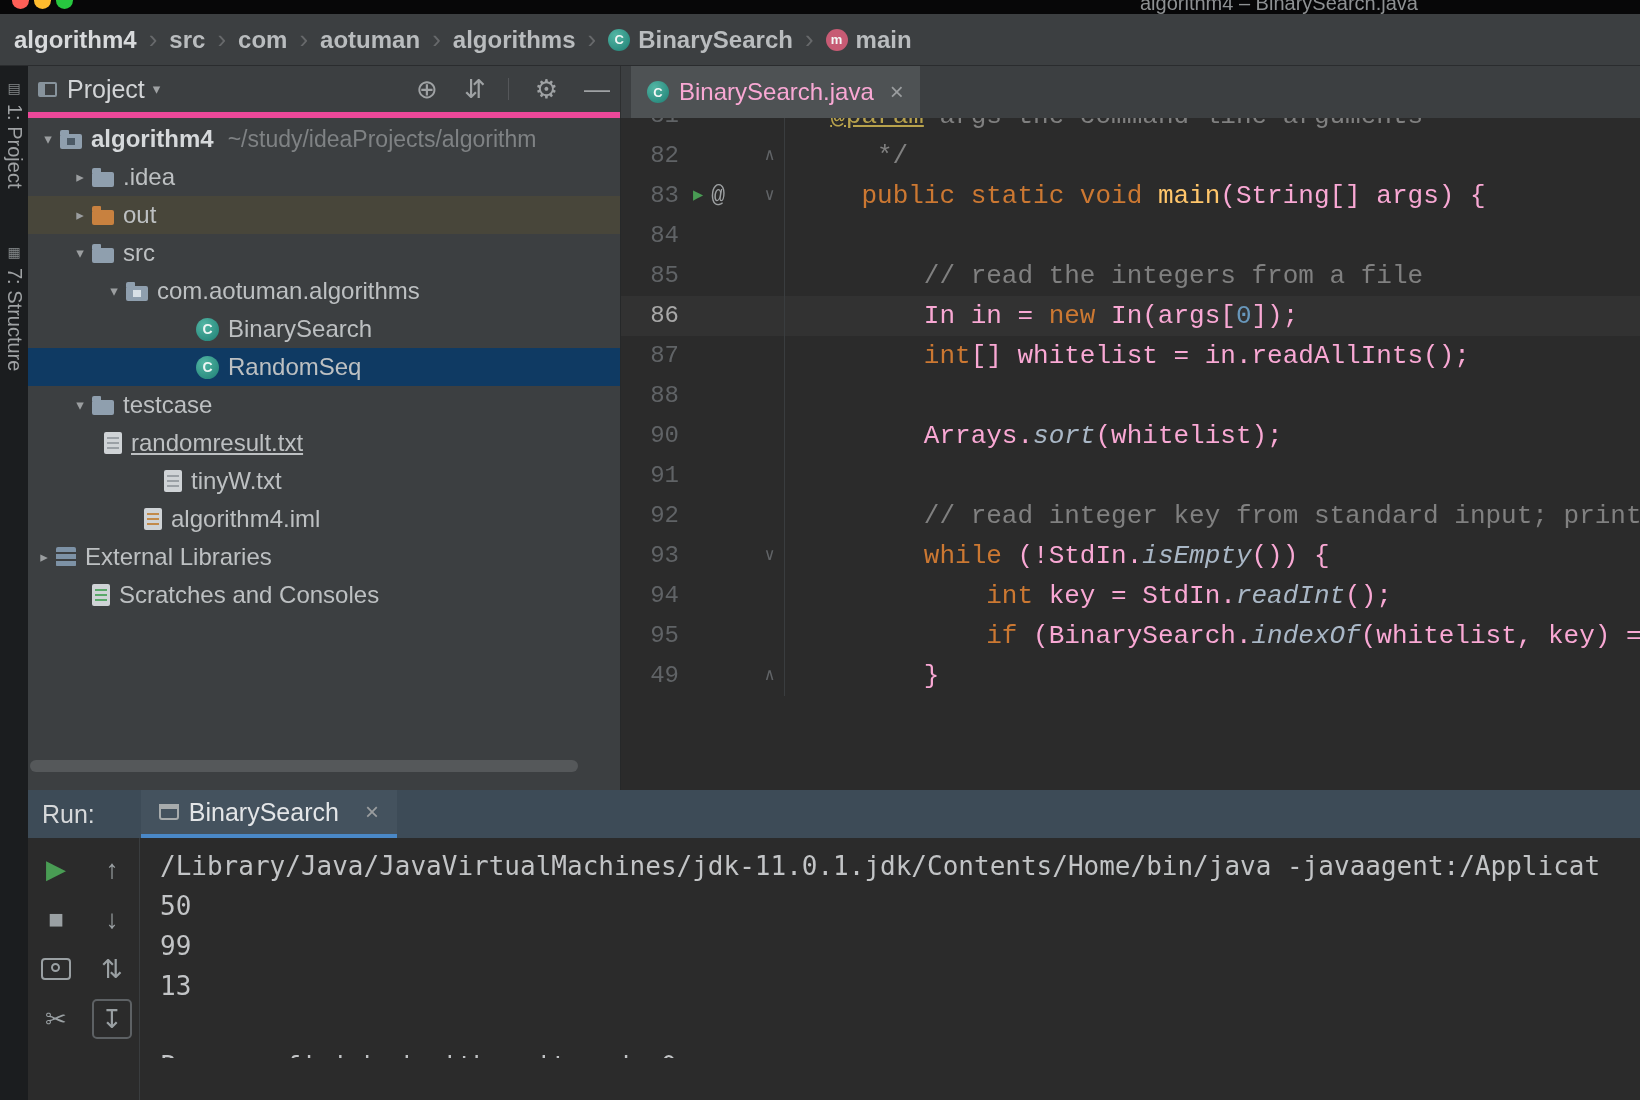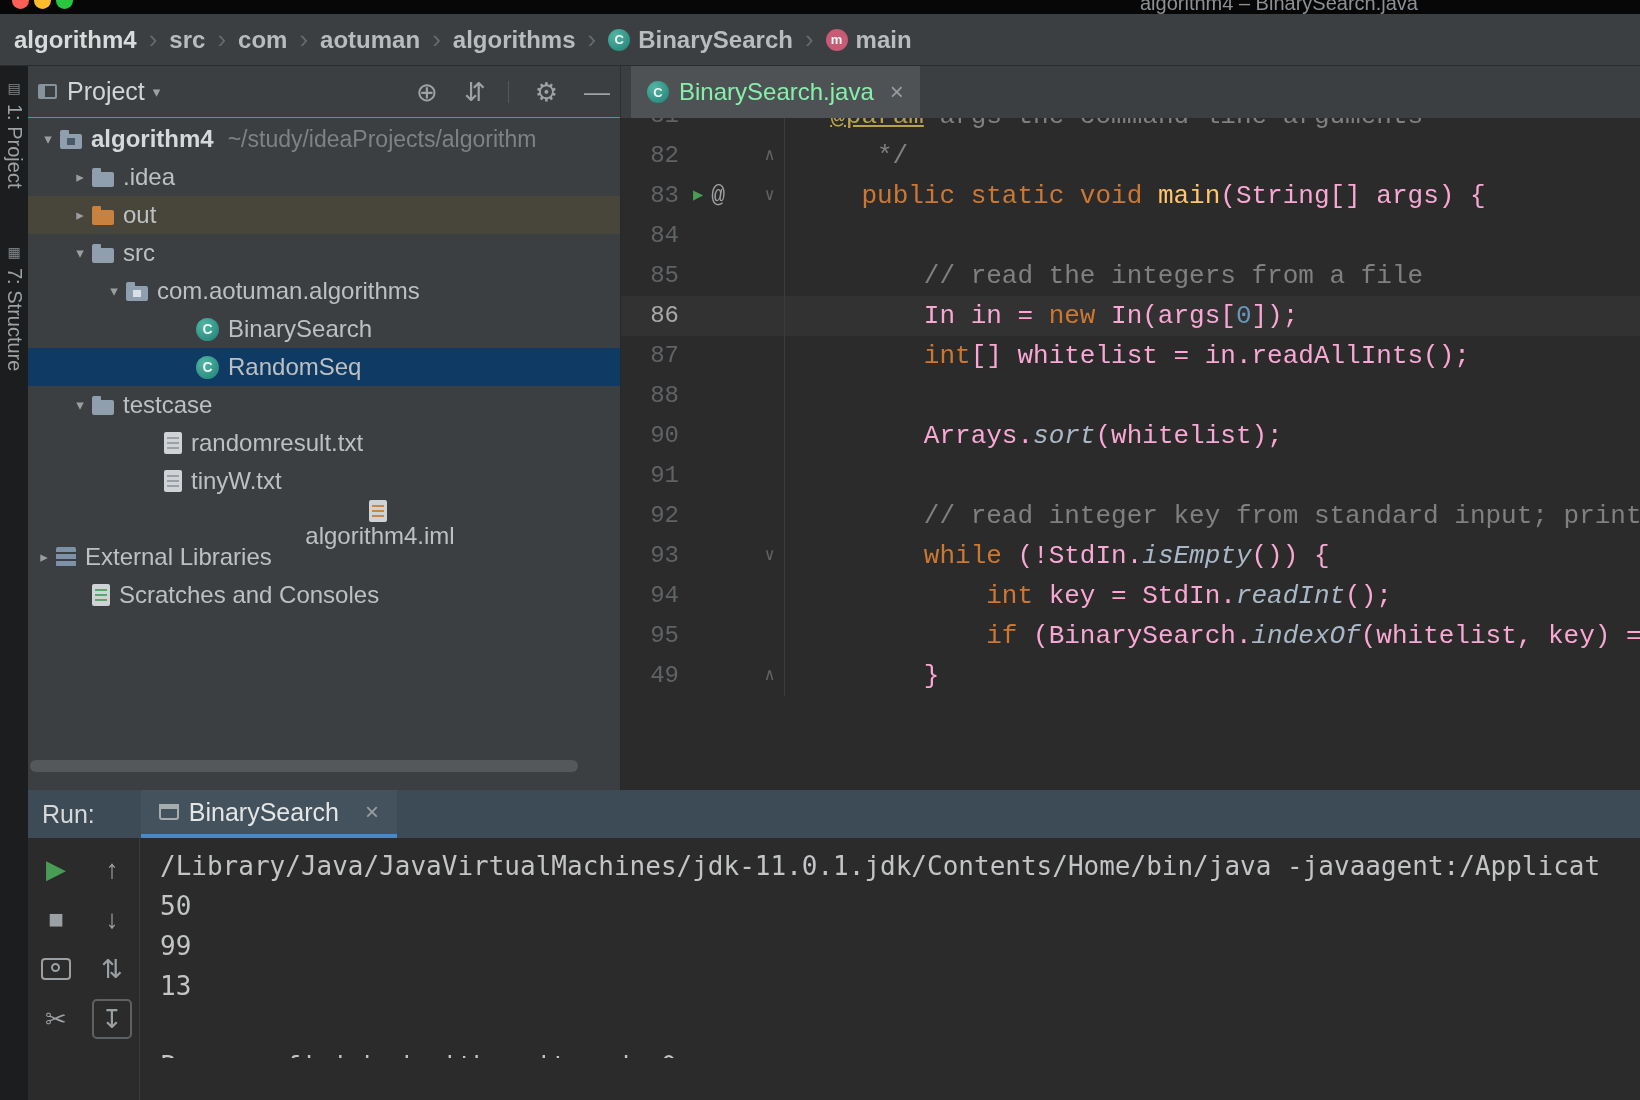--- a/index.html
+++ b/index.html
@@ -24,35 +24,35 @@
   .bc-main{background:#c75b74}
 
   
   #left-strip{position:absolute;left:0;top:66px;width:28px;height:1034px;background:#1b1d1f}
   .vitem{position:absolute;left:0;width:28px;display:flex;flex-direction:column;align-items:center;gap:8px;color:#9fa2a4}
   .vitem .vico{font-size:14px;color:#84888a}
   .vlabel{writing-mode:vertical-rl;text-orientation:sideways;font-size:20px;white-space:nowrap}
 
   
   #project-header{position:absolute;left:28px;top:66px;width:592px;height:52px;background:#3c3f41;
-    border-bottom:1px solid #ec4899;display:flex;align-items:center;padding:0 10px}
+    border-bottom:6px solid #ec4899;display:flex;align-items:center;padding:0 10px}
   .ph-ico{width:19px;height:15px;border:2px solid #87939c;border-radius:2px;position:relative;flex:none}
   .ph-ico::before{content:"";position:absolute;left:0;top:0;bottom:0;width:5px;background:#87939c}
   #project-title{font-size:25px;color:#d2d4d6;margin-left:10px}
   #project-caret{color:#9fa2a4;font-size:15px;margin-left:8px}
   #ph-spacer{flex:1}
   .ph-btn{color:#9fa2a4;font-size:26px;margin-left:26px;line-height:1}
   .ph-div{width:1px;height:22px;background:#55575a;margin-left:22px}
 
   
   #tab-bar{position:absolute;left:620px;top:66px;width:1020px;height:52px;background:#3c3f41;
     border-left:1px solid #2d2f30;display:flex;align-items:flex-end;padding-left:10px}
   #editor-tab{display:inline-flex;align-items:center;height:52px;background:#4e5254;padding:0 16px}
   #editor-tab .bc-ic{margin-right:10px}
-  #tab-label{font-size:24px;color:#86efac}
+  #tab-label{font-size:24px;color:#f9a8d4}
   .tab-close{color:#9a9d9f;font-size:24px;margin-left:16px}
 
   
   #project-tree{position:absolute;left:28px;top:118px;width:592px;height:672px;background:#3c3f41;overflow:hidden;padding-top:2px}
   .trow{display:flex;align-items:center;height:38px;white-space:nowrap;font-size:24px;color:#bdc0c2}
   .trow.excluded{background:#48463a}
   .trow.selected{background:#0f3a63}
   .ar{width:24px;flex:none;text-align:center;color:#9b9ea0;font-size:15px}
   .tico{flex:none;margin-right:9px;position:relative}
   .ic-folder{width:22px;height:15px;background:#8f9fae;border-radius:2px;margin-top:4px}
@@ -235,31 +235,31 @@
       <div class="trow selected" style="padding-left: 144px;">
         <span class="ar"></span>
         <span class="tico ic-class">C</span>
         <span class="tlabel">RandomSeq</span>
       </div>
       <div class="trow" style="padding-left: 40px;">
         <span class="ar">▾</span>
         <span class="tico ic-folder"></span>
         <span class="tlabel">testcase</span>
       </div>
-      <div class="trow" style="padding-left: 112px;">
+      <div class="trow" style="padding-left: 52px; text-decoration: underline;">
         <span class="ar"></span>
         <span class="tico ic-file"></span>
         <span class="tlabel">randomresult.txt</span>
       </div>
       <div class="trow" style="padding-left: 112px;">
         <span class="ar"></span>
         <span class="tico ic-file"></span>
         <span class="tlabel">tinyW.txt</span>
       </div>
-      <div class="trow" style="padding-left: 116px; flex-direction: column;">
+      <div class="trow" style="padding-left: 92px;">
         <span class="ar"></span>
         <span class="tico ic-file ic-iml"></span>
         <span class="tlabel">algorithm4.iml</span>
       </div>
       <div class="trow" style="padding-left: 4px;">
         <span class="ar">▸</span>
         <span class="tico ic-lib"></span>
         <span class="tlabel">External Libraries</span>
       </div>
       <div class="trow" style="padding-left: 40px;">

